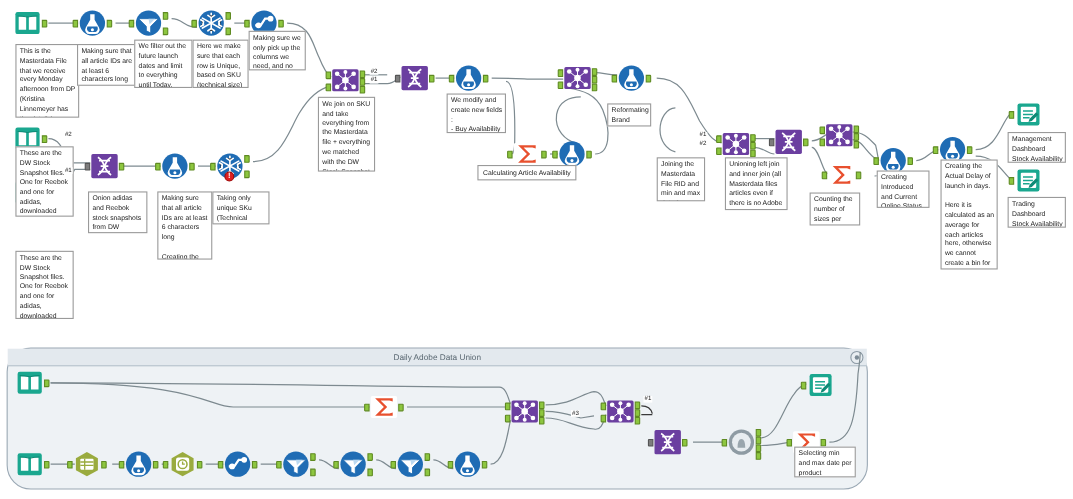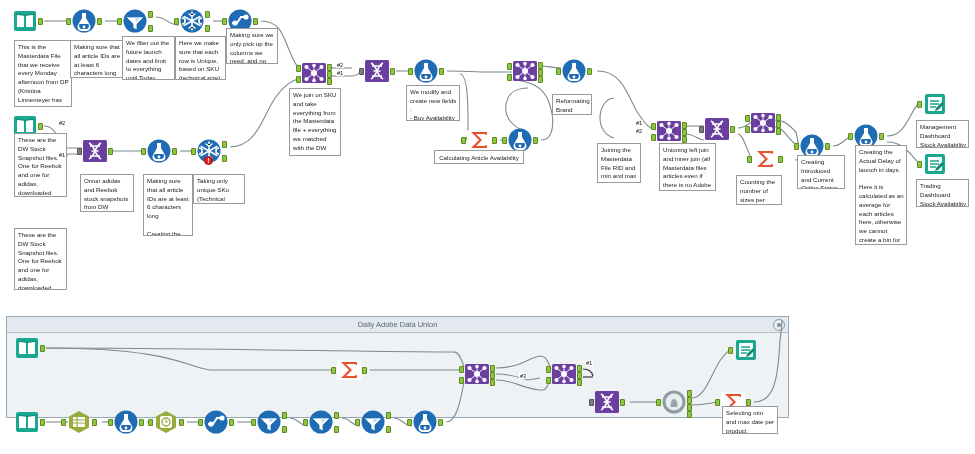--- a/index.html
+++ b/index.html
@@ -45,21 +45,21 @@
   .errbadge{position:absolute;width:9px;height:9px;border-radius:50%;
         background:#e02020;border:1px solid #a10d0d;box-sizing:border-box;}
   .errbadge:after{content:"!";position:absolute;left:0;right:0;top:-1px;
         text-align:center;font-size:7px;color:#fff;font-weight:bold;line-height:9px;}
 </style>
 </head>
 <body>
 
 <div id="canvas">
 
-  <div class="container-box" style="left:6px;top:316px;right:0;width:783px;height:102px;">
+  <div class="container-box" style="left:6px;top:316px;right:0;width:783px;height:129px;border-radius:22px;">
     <div class="container-head">
       <span>Daily Adobe Data Union</span>
     </div>
     <div class="container-collapse"></div>
   </div>
 
   <svg id="wires">
 
     <path d="M44,21 L71,21"></path>
     <path d="M105,21 L122,21"></path>

